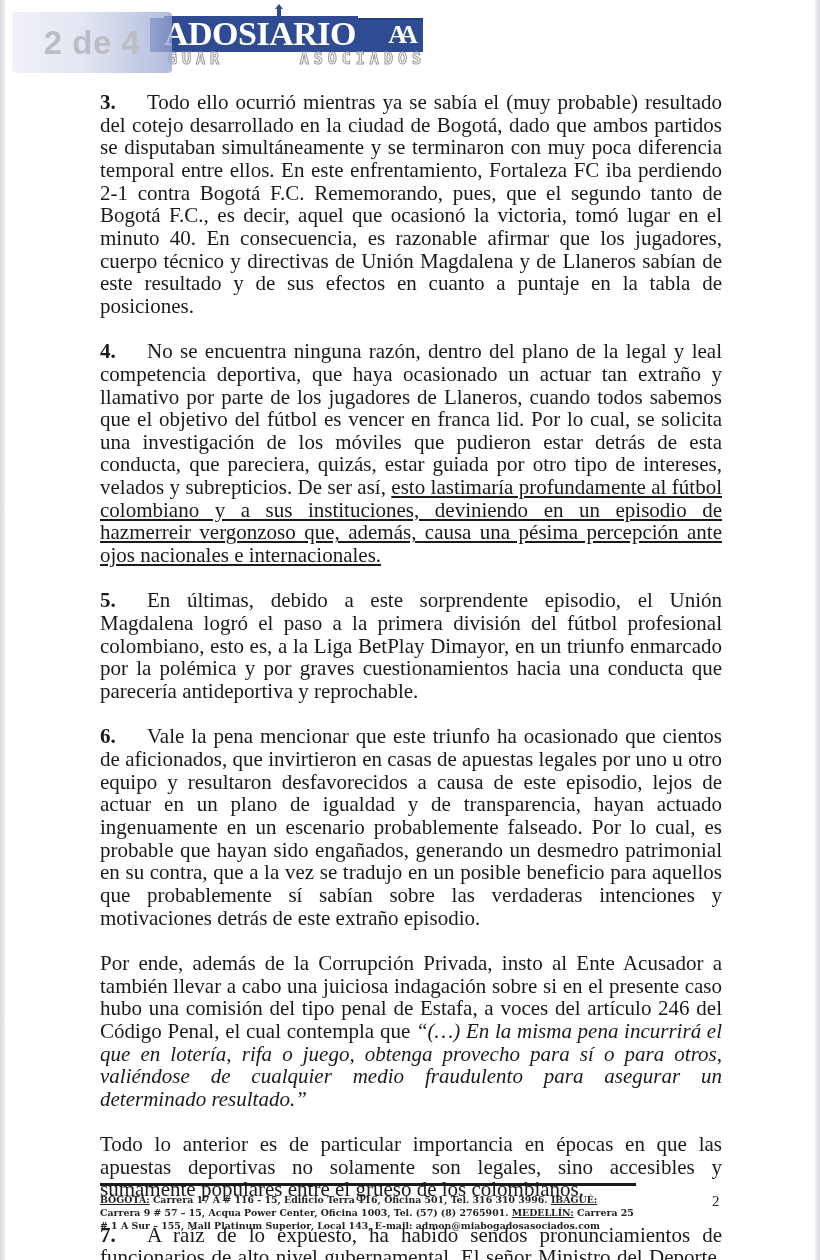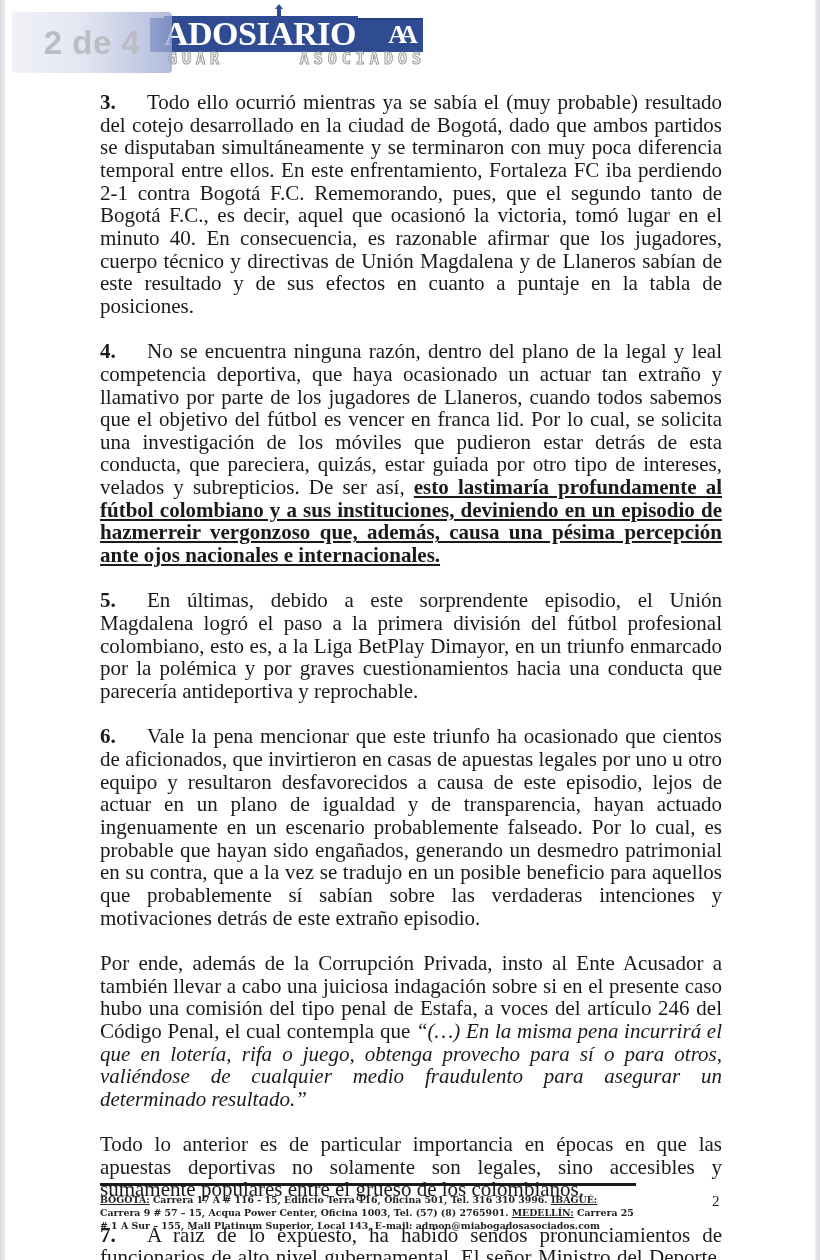--- a/index.html
+++ b/index.html
@@ -48,21 +48,21 @@
     color:#bcbcc4; letter-spacing:0.5px;
   }
 
   
   .content { position:absolute; left:100px; top:91px; width:622px; }
   .para {
     font-size:21px; line-height:22.65px; text-align:justify;
     margin:0 0 22.65px 0; text-align-last:left;
   }
   .num { font-weight:bold; display:inline-block; width:47px; }
-  .emph { font-weight:bold; text-decoration:underline; text-decoration-thickness:1.5px; text-underline-offset:2px; }
+  .emph { font-weight:normal; text-decoration:underline; text-decoration-thickness:1.5px; text-underline-offset:2px; }
   .quote { font-style:italic; }
 
   
   .footer-rule { position:absolute; left:100px; top:1183px; width:536px; height:3px; background:#1a1a1a; }
   .footer {
     position:absolute; left:100px; top:1193px; width:536px;
     font-family:"DejaVu Serif", serif; font-weight:bold; font-size:9.4px;
     line-height:13px; text-align:left; color:#222;
   }
   .footer .city { text-decoration:underline; }

